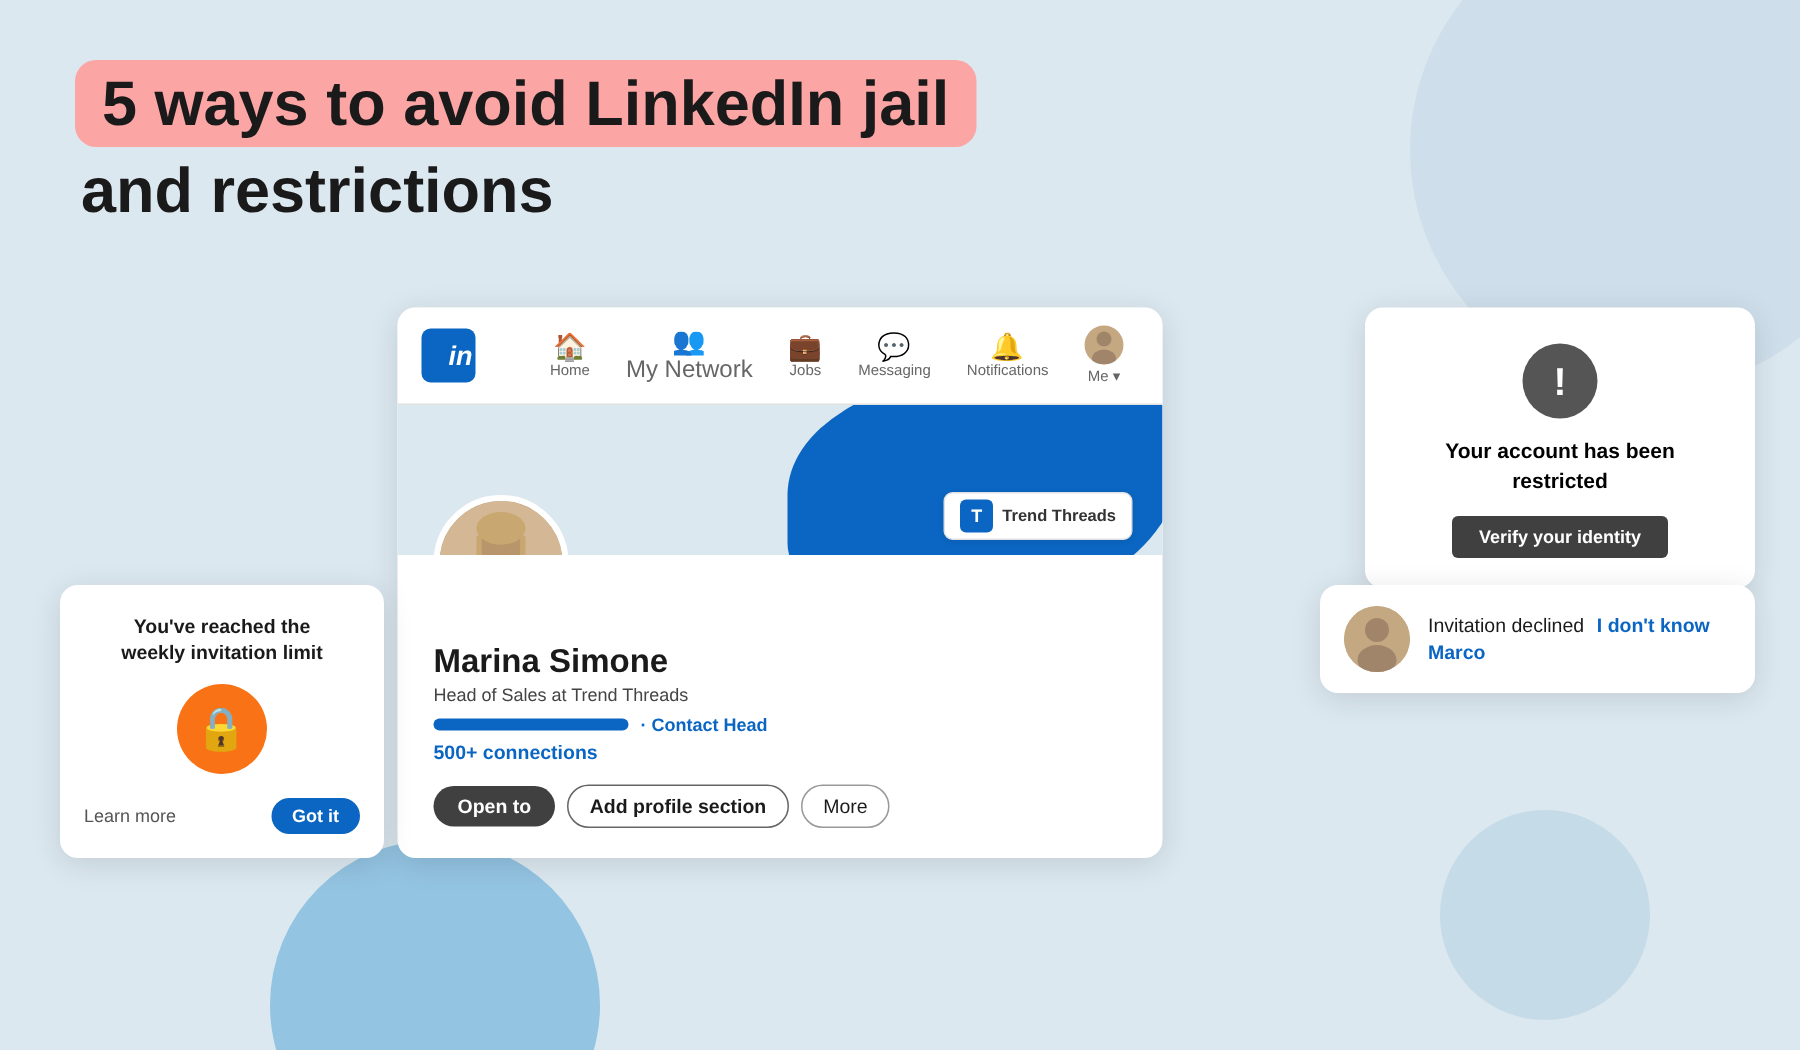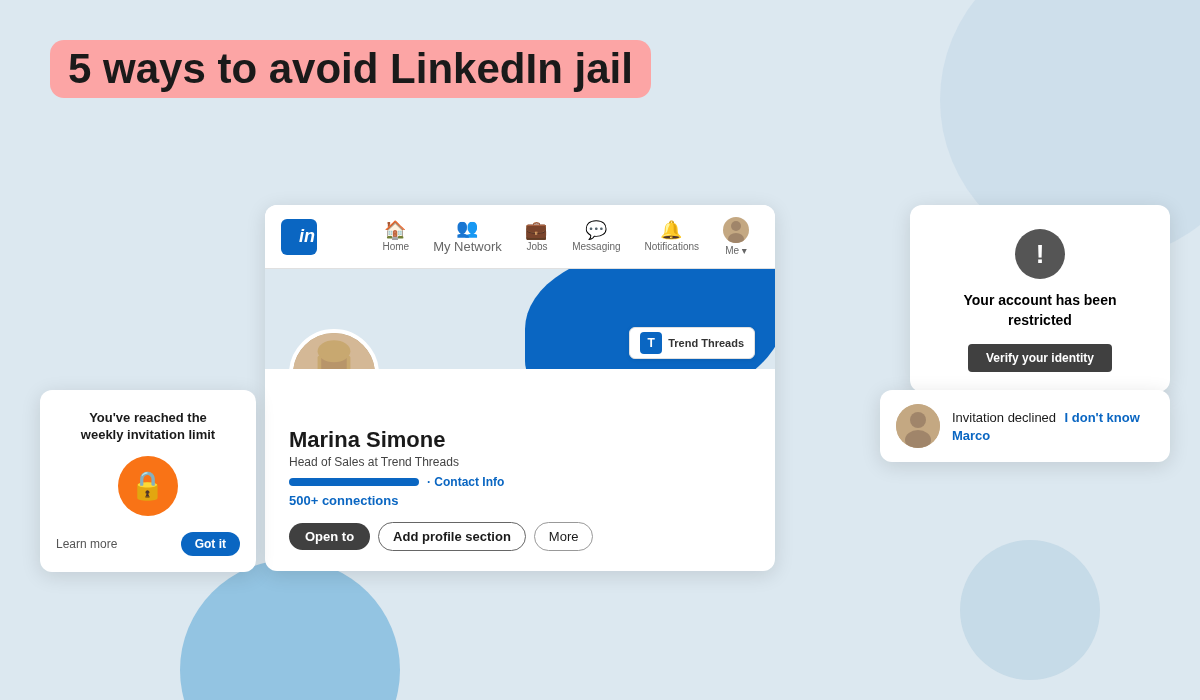--- a/index.html
+++ b/index.html
@@ -455,36 +455,37 @@
 <body>
 
 <div class="bg-shape-top-right"></div>
 <div class="bg-shape-bottom-left"></div>
 <div class="bg-shape-bottom-right"></div>
 
 <div class="title-area">
   <div class="title-highlight">
     <span class="title-highlight-text">5 ways to avoid LinkedIn jail</span>
   </div>
+  <div class="title-line2">and restrictions</div>
 </div>
 
 <div class="linkedin-card">
 
   <div class="linkedin-nav">
     <div class="linkedin-logo">
       <span>in</span>
     </div>
     <div class="nav-items">
       <div class="nav-item">
         <span class="nav-icon">🏠</span>
         <span style="font-size:10px;color:#666;">Home</span>
       </div>
       <div class="nav-item">
         <span class="nav-icon">👥</span>
-        <span style="font-size:13px;color:#666;">My Network</span>
+        <span style="font-size:16px;color:#666;">My Network</span>
       </div>
       <div class="nav-item">
         <span class="nav-icon">💼</span>
         <span style="font-size:10px;color:#666;">Jobs</span>
       </div>
       <div class="nav-item">
         <span class="nav-icon">💬</span>
         <span style="font-size:10px;color:#666;">Messaging</span>
       </div>
       <div class="nav-item">
@@ -523,21 +524,21 @@
       <div class="trend-badge-icon">T</div>
       <span>Trend Threads</span>
     </div>
   </div>
 
   <div class="profile-info">
     <div class="profile-name">Marina Simone</div>
     <div class="profile-headline">Head of Sales at Trend Threads</div>
     <div class="profile-contact-row">
       <div class="contact-bar"></div>
-      <span class="contact-link">· Contact Info</span>
+      <span class="contact-link">· Contact Head</span>
     </div>
     <div class="connections-text">500+ connections</div>
     <div class="profile-buttons">
       <button class="btn-open-to">Open to</button>
       <button class="btn-add-section">Add profile section</button>
       <button class="btn-more">More</button>
     </div>
   </div>
 </div>
 

